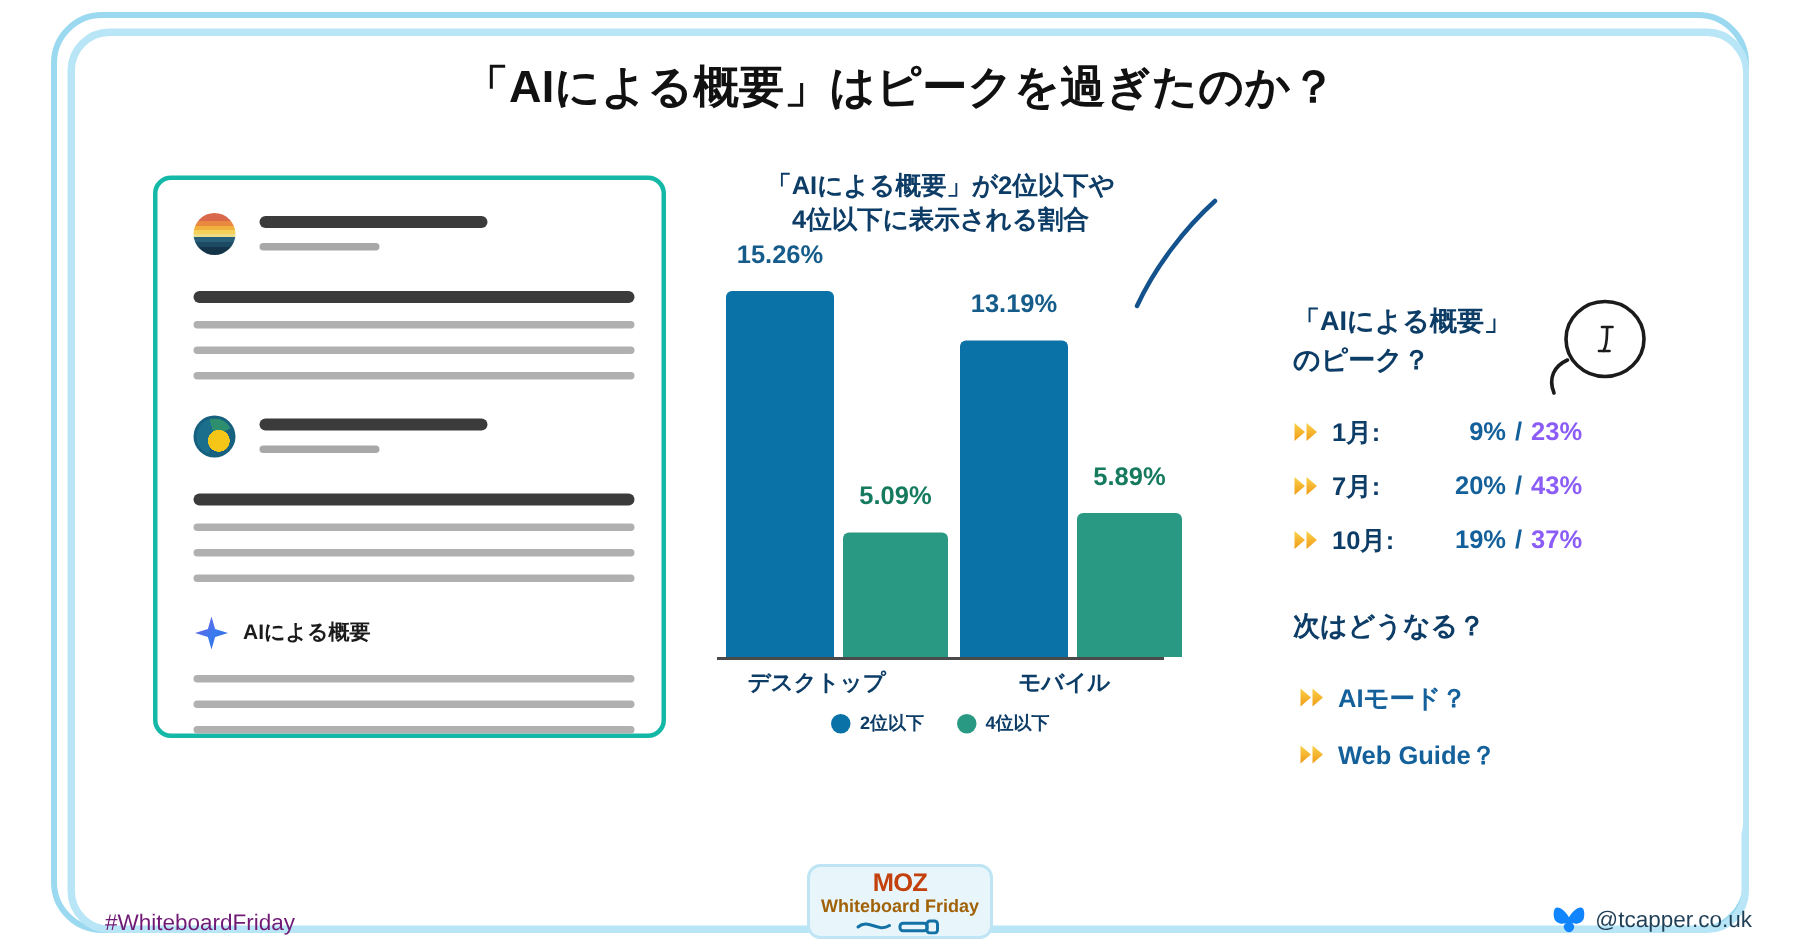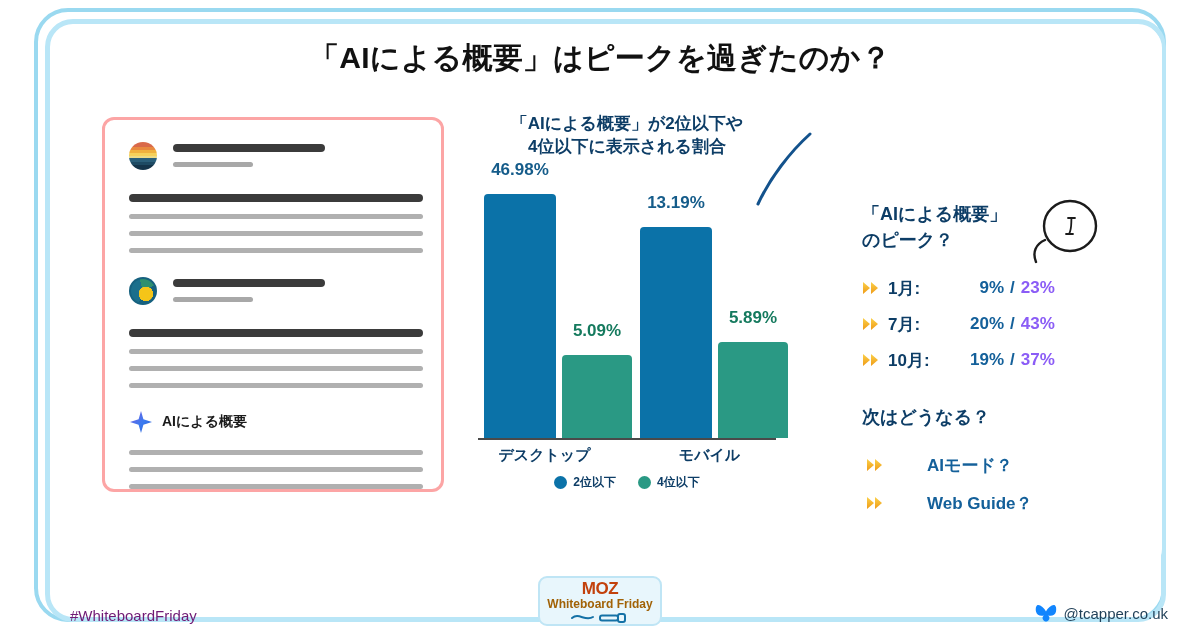--- a/index.html
+++ b/index.html
@@ -28,21 +28,21 @@
   
   .page-title {
     position: absolute; left: 0; top: 38px; width: 1200px;
     text-align: center; font-size: 30px; font-weight: 700;
     color: #111111; letter-spacing: .2px;
   }
 
   
   .serp-panel {
     position: absolute; left: 102px; top: 117px; width: 342px; height: 375px;
-    border: 3px solid #fca5a5; border-radius: 12px; background: #fff;
+    border: 3px solid #14b8a6; border-radius: 12px; background: #fff;
   }
   .serp-inner { position: absolute; left: 24px; top: 20px; right: 18px; }
   .serp-result { position: relative; height: 44px; margin-bottom: 4px; }
   .fav { position: absolute; left: 0; top: 2px; width: 28px; height: 28px; border-radius: 50%; overflow: hidden; }
   .fav-a { background:
       linear-gradient(to bottom,
       #d9694a 0 18%, #e8893f 18% 30%, #f0b13e 30% 40%, #f6d15a 40% 50%,
       #eddb86 50% 58%, #2a5f7a 58% 70%, #1d4a63 70% 82%, #14344a 82% 100%); }
   .fav-b { background: #16617f; position: relative; }
   .fav-b::before {
@@ -96,21 +96,21 @@
   .rows { position: absolute; left: 862px; top: 270px; width: 250px; }
   .row { display: flex; align-items: center; height: 36px; font-size: 17px; font-weight: 700; }
   .chev { width: 20px; flex: none; margin-right: 6px; }
   .row-label { color: #0d3d66; width: 58px; }
   .row-v1 { color: #14609a; width: 58px; text-align: right; }
   .row-sep { color: #14609a; padding: 0 6px; }
   .row-v2 { color: #8b5cf6; }
 
   .next-head { position: absolute; left: 862px; top: 405px; font-size: 18px; font-weight: 700; color: #0d3d66; }
   .next-rows { position: absolute; left: 866px; top: 446px; width: 250px; }
-  .next-row { display: flex; align-items: center; height: 38px; font-size: 17px; font-weight: 700; color: #14609a; gap: 35px; }
+  .next-row { display: flex; align-items: center; height: 38px; font-size: 17px; font-weight: 700; color: #14609a; }
 
   
   .hashtag { position: absolute; left: 70px; top: 607px; font-size: 15px; color: #701a75; }
   .moz-badge {
     position: absolute; left: 538px; top: 576px; width: 124px; height: 50px;
     background: #e8f6fc; border: 2px solid #bfe5f5; border-radius: 9px;
     display: flex; flex-direction: column; align-items: center; justify-content: center; gap: 1px;
   }
   .moz-word { font-size: 17px; font-weight: 700; color: #c2410c; letter-spacing: -.5px; line-height: 1; }
   .moz-sub { font-size: 12px; font-weight: 700; color: #a16207; line-height: 1; }
@@ -174,21 +174,21 @@
   </div>
 
   <div class="chart-wrap">
     <div class="chart-title">「AIによる概要」が2位以下や
 4位以下に表示される割合</div>
 
     <div class="plot">
       <div class="axis"></div>
 
       <div class="bar blue" style="left:22px;  width:72px; height:244px;"></div>
-      <div class="bar-label blue" style="left:12px;  top:-24px; width:92px;">46.98%</div>
+      <div class="bar-label blue" style="left:12px;  top:-24px; width:92px;">15.26%</div>
 
       <div class="bar green" style="left:100px; width:70px; height:83px;"></div>
       <div class="bar-label green" style="left:90px;  top:137px; width:90px;">5.09%</div>
 
       <div class="bar blue" style="left:178px; width:72px; height:211px;"></div>
       <div class="bar-label blue" style="left:168px; top:9px;  width:92px;">13.19%</div>
 
       <div class="bar green" style="left:256px; width:70px; height:96px;"></div>
       <div class="bar-label green" style="left:246px; top:124px; width:90px;">5.89%</div>
     </div>

